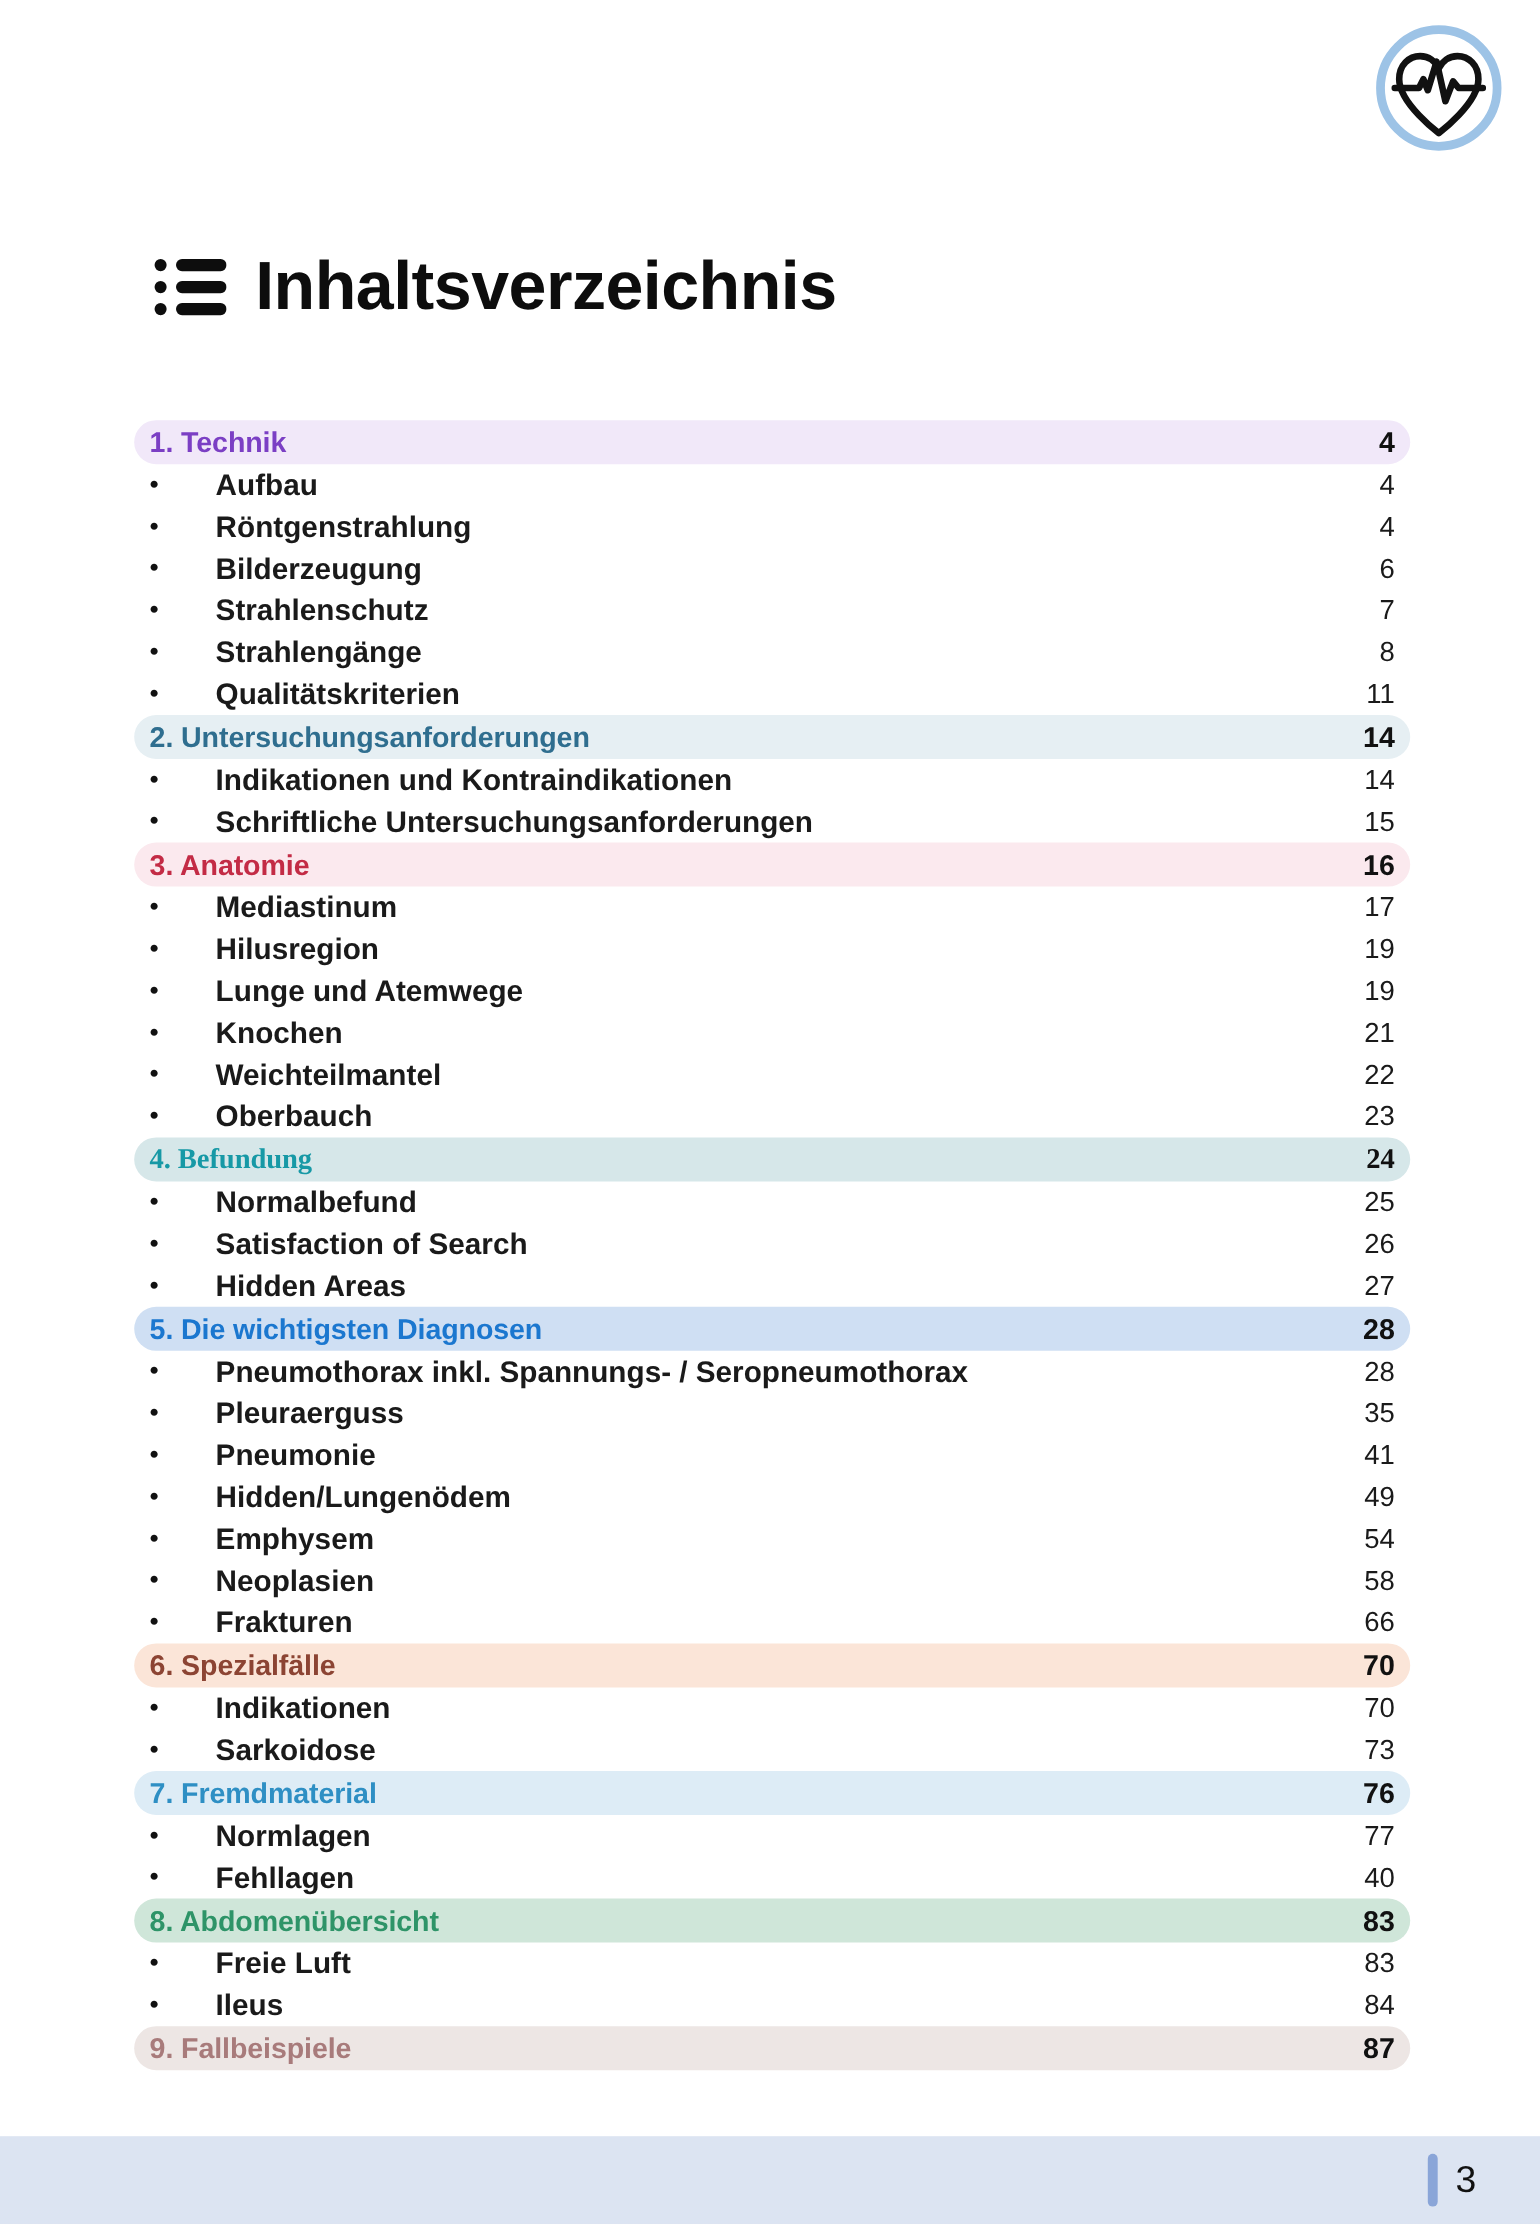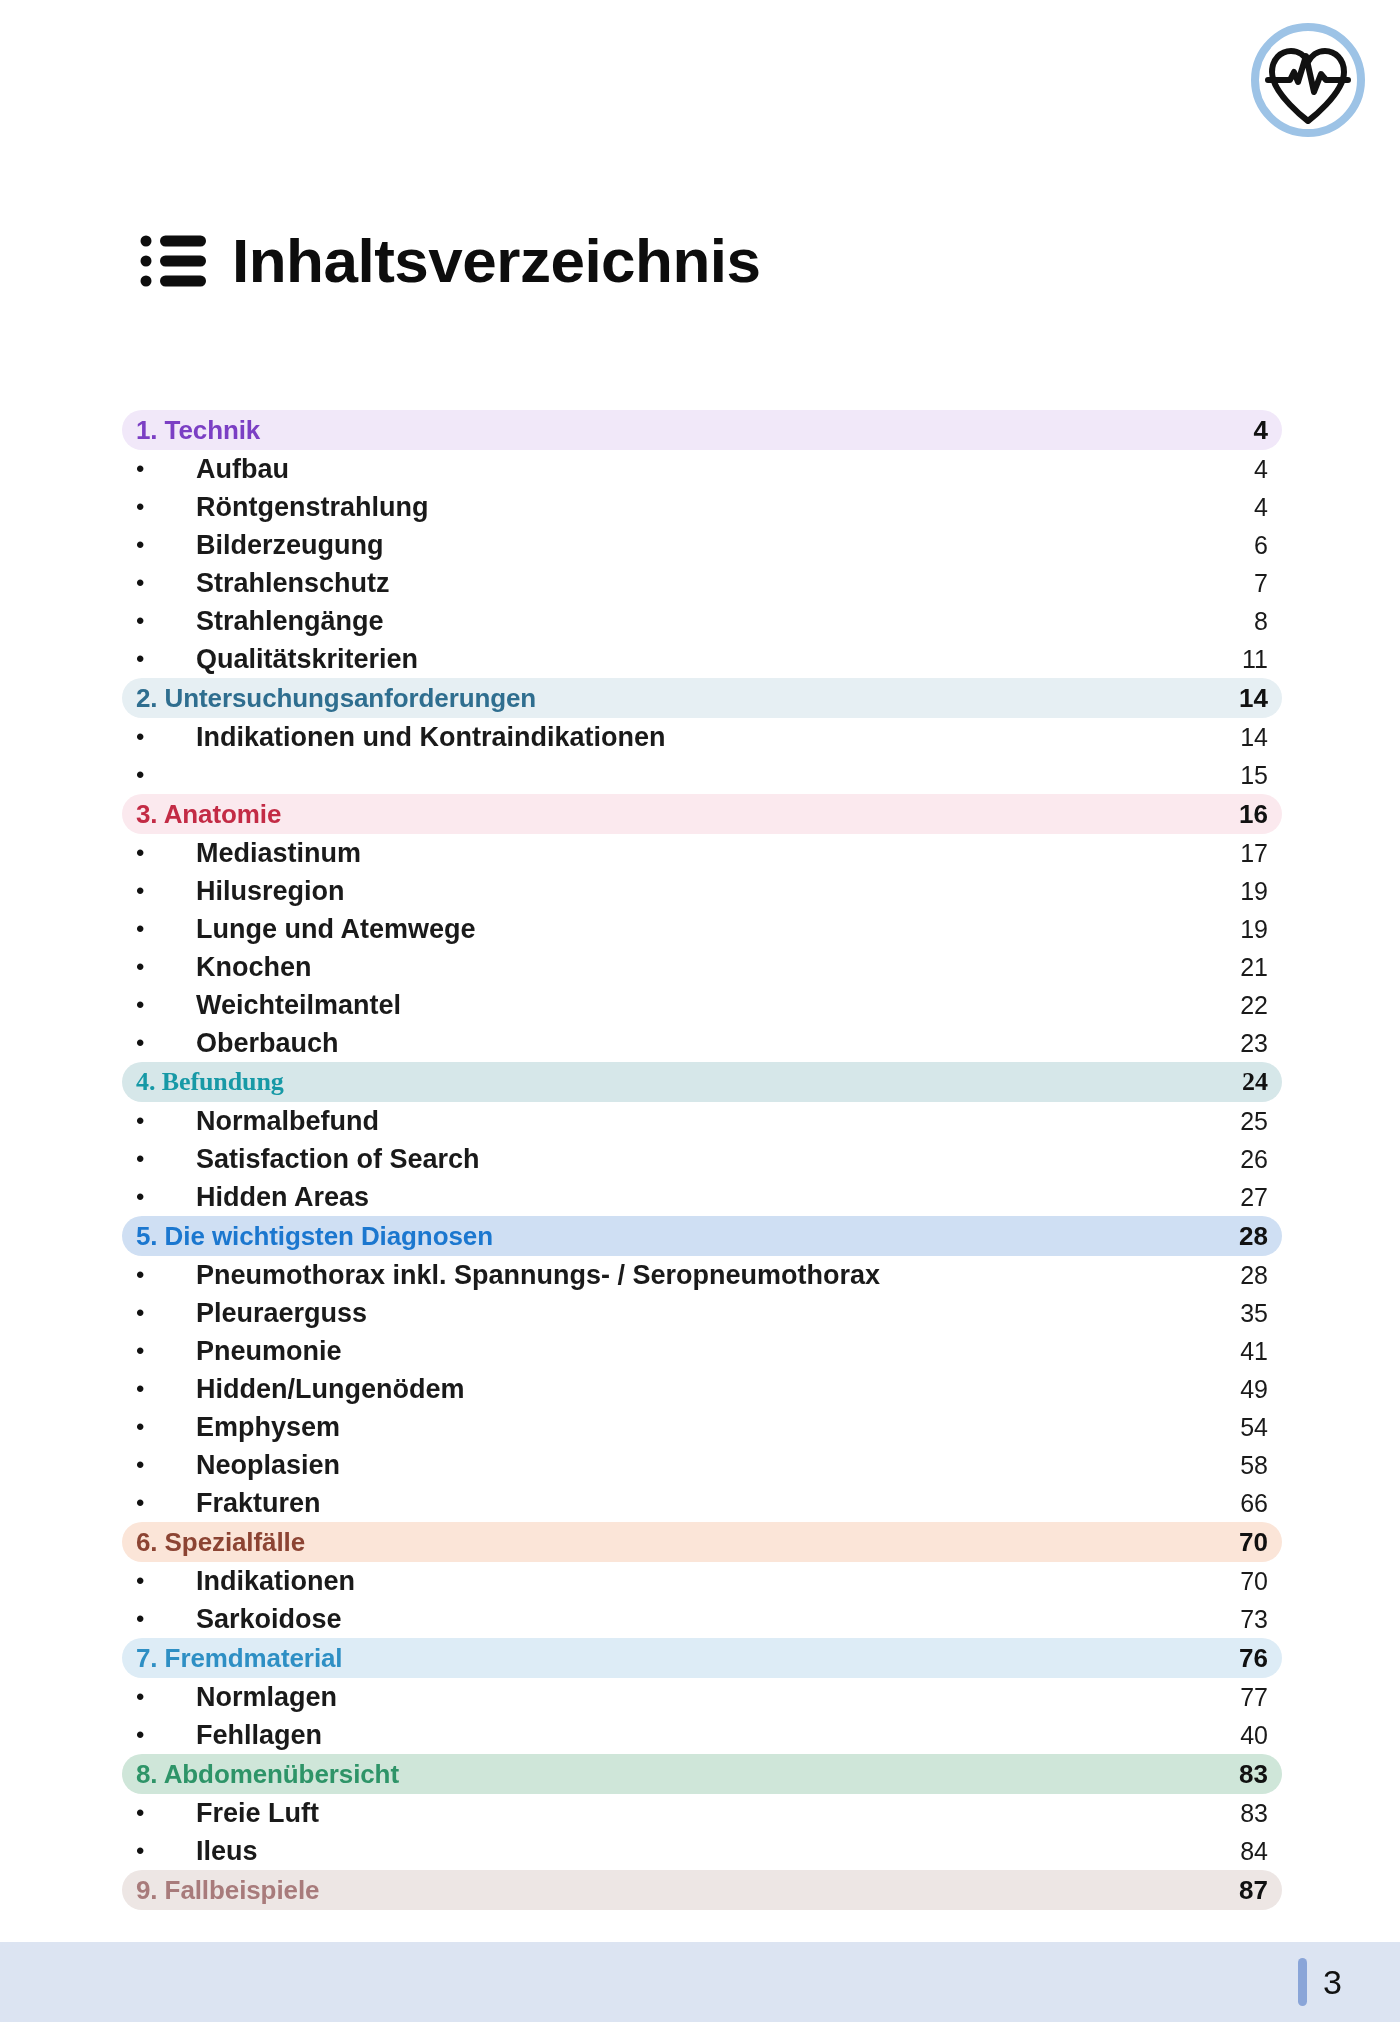--- a/index.html
+++ b/index.html
@@ -44,21 +44,20 @@
     line-height: 1;
     white-space: nowrap;
   }
 
   
   .toc {
     position: absolute;
     top: 382px;
     left: 122px;
     width: 1160px;
-    margin-top: 28px;
   }
 
   .row {
     display: flex;
     align-items: baseline;
     box-sizing: border-box;
   }
 
   
   .row.chapter {
@@ -216,20 +215,21 @@
       <span class="pagenum">14</span>
     </div>
     <div class="row entry">
       <span class="bullet">•</span>
       <span class="label">Indikationen und Kontraindikationen</span>
       <span class="spacer"></span>
       <span class="pagenum">14</span>
     </div>
     <div class="row entry">
       <span class="bullet">•</span>
+      <span class="label">Schriftliche Untersuchungsanforderungen</span>
       <span class="spacer"></span>
       <span class="pagenum">15</span>
     </div>
     <div class="row chapter" style="background: rgb(251, 233, 238);">
       <span class="label" style="color: rgb(195, 43, 69);">3. Anatomie</span>
       <span class="spacer"></span>
       <span class="pagenum">16</span>
     </div>
     <div class="row entry">
       <span class="bullet">•</span>

